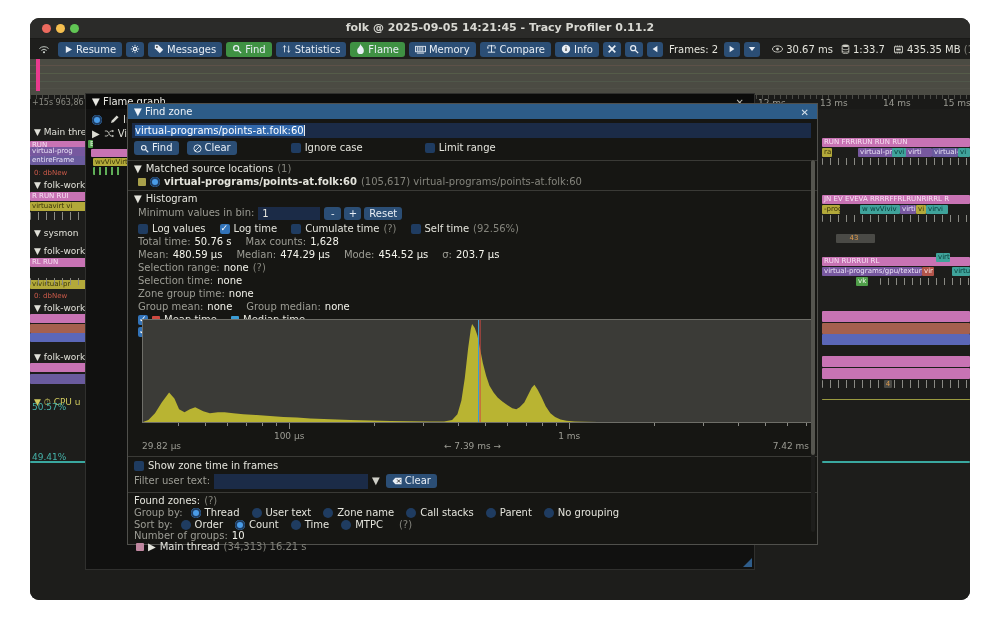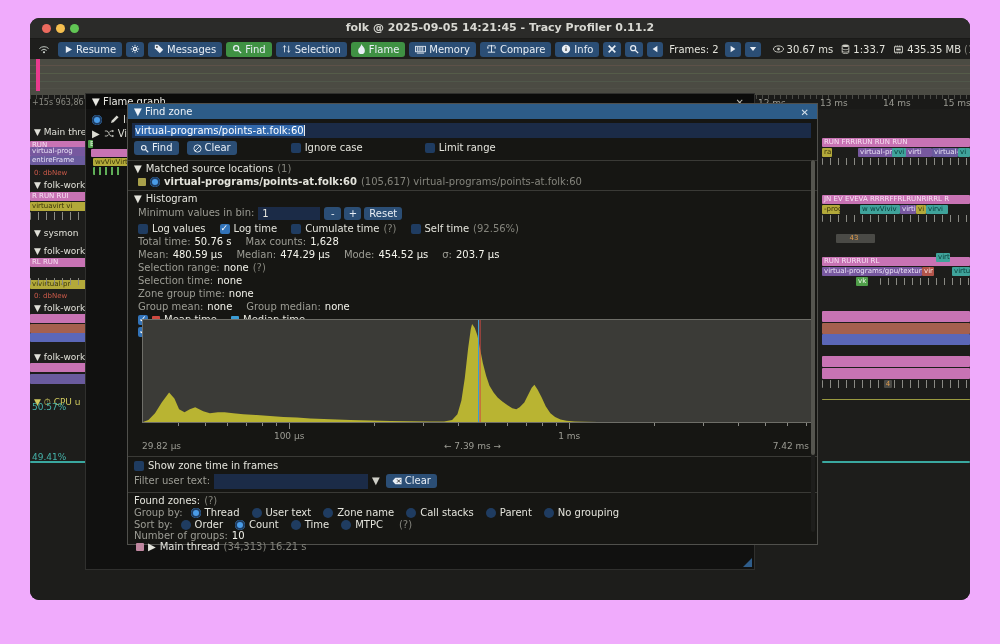--- a/index.html
+++ b/index.html
@@ -1,17 +1,17 @@
 <!DOCTYPE html>
 <html><head>
 <meta charset="utf-8">
 <style>
   html,body{margin:0;padding:0;background:#000;width:1000px;height:644px;overflow:hidden;
     font-family:"DejaVu Sans","Liberation Sans",sans-serif;}
-  #stage{position:relative;width:1000px;height:644px;background:#f0abfc;}
+  #stage{position:relative;width:1000px;height:644px;background:#ffffff;}
   #appwin{position:absolute;left:30px;top:18px;width:940px;height:582px;background:#232321;
     border-radius:9px;overflow:hidden;}
   
   #titlebar{position:absolute;left:0;top:0;width:940px;height:20px;background:#2b2b29;
     border-bottom:1px solid #1a1a18;}
   .tl{position:absolute;top:6px;width:9px;height:9px;border-radius:50%;}
   #title-text{position:absolute;left:0;right:0;top:3px;text-align:center;font-size:11px;
     font-weight:bold;color:#d8d8d2;}
   
   #toolbar{position:absolute;left:0;top:21px;width:940px;height:20px;background:#1e1e1c;
@@ -161,21 +161,21 @@
               </svg>
             </span>
             <span>Find</span>
           </span>
           <span class="tbtn ">
             <span class="ic">
               <svg width="10" height="10" viewBox="0 0 12 12">
                 <path d="M3 10V2M3 2L1.5 4M3 2l1.5 2M8 2v8M8 10l-1.5-2M8 10l1.5-2" fill="none" stroke="currentColor"></path>
               </svg>
             </span>
-            <span>Selection</span>
+            <span>Statistics</span>
           </span>
           <span class="tbtn green">
             <span class="ic">
               <svg width="9" height="10" viewBox="0 0 10 12">
                 <path d="M5 0C6 3 9 4 9 8a4 4 0 0 1-8 0C1 5 4 4 5 0z" fill="currentColor"></path>
               </svg>
             </span>
             <span>Flame</span>
           </span>
           <span class="tbtn ">

